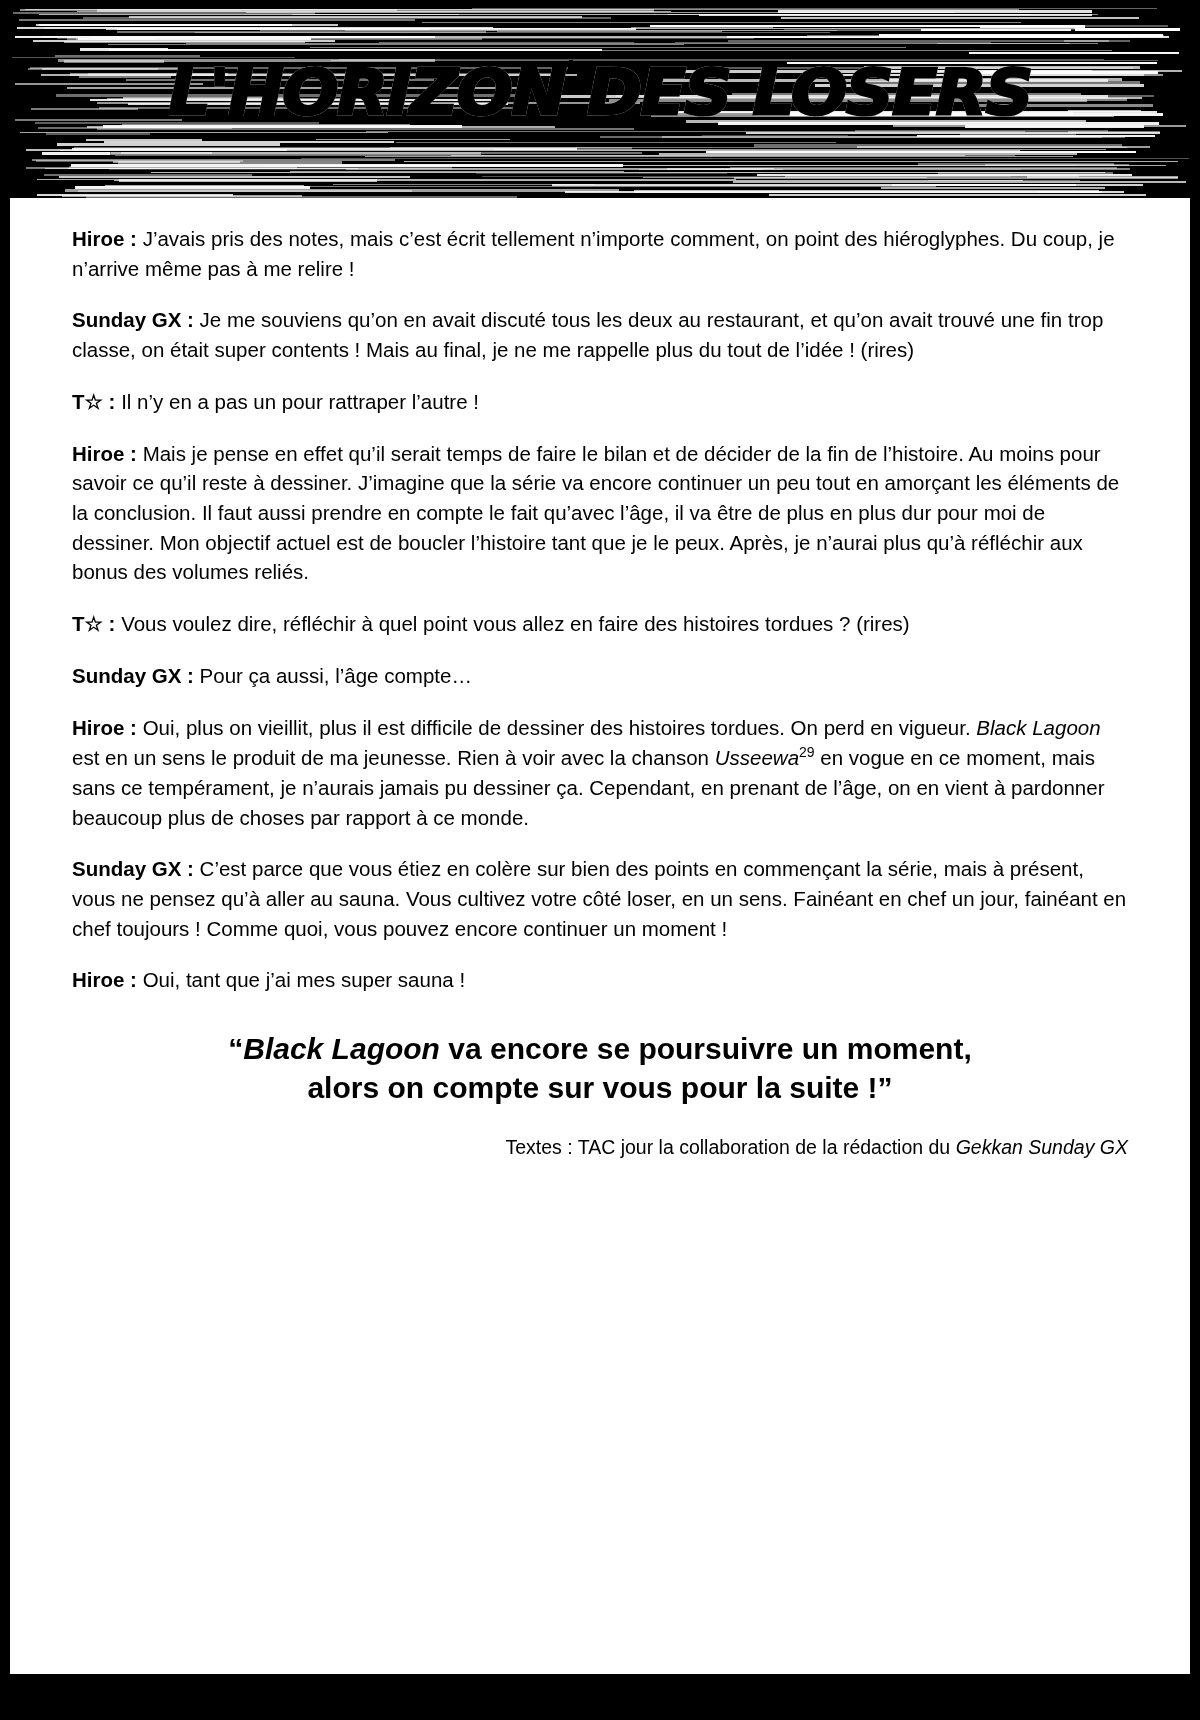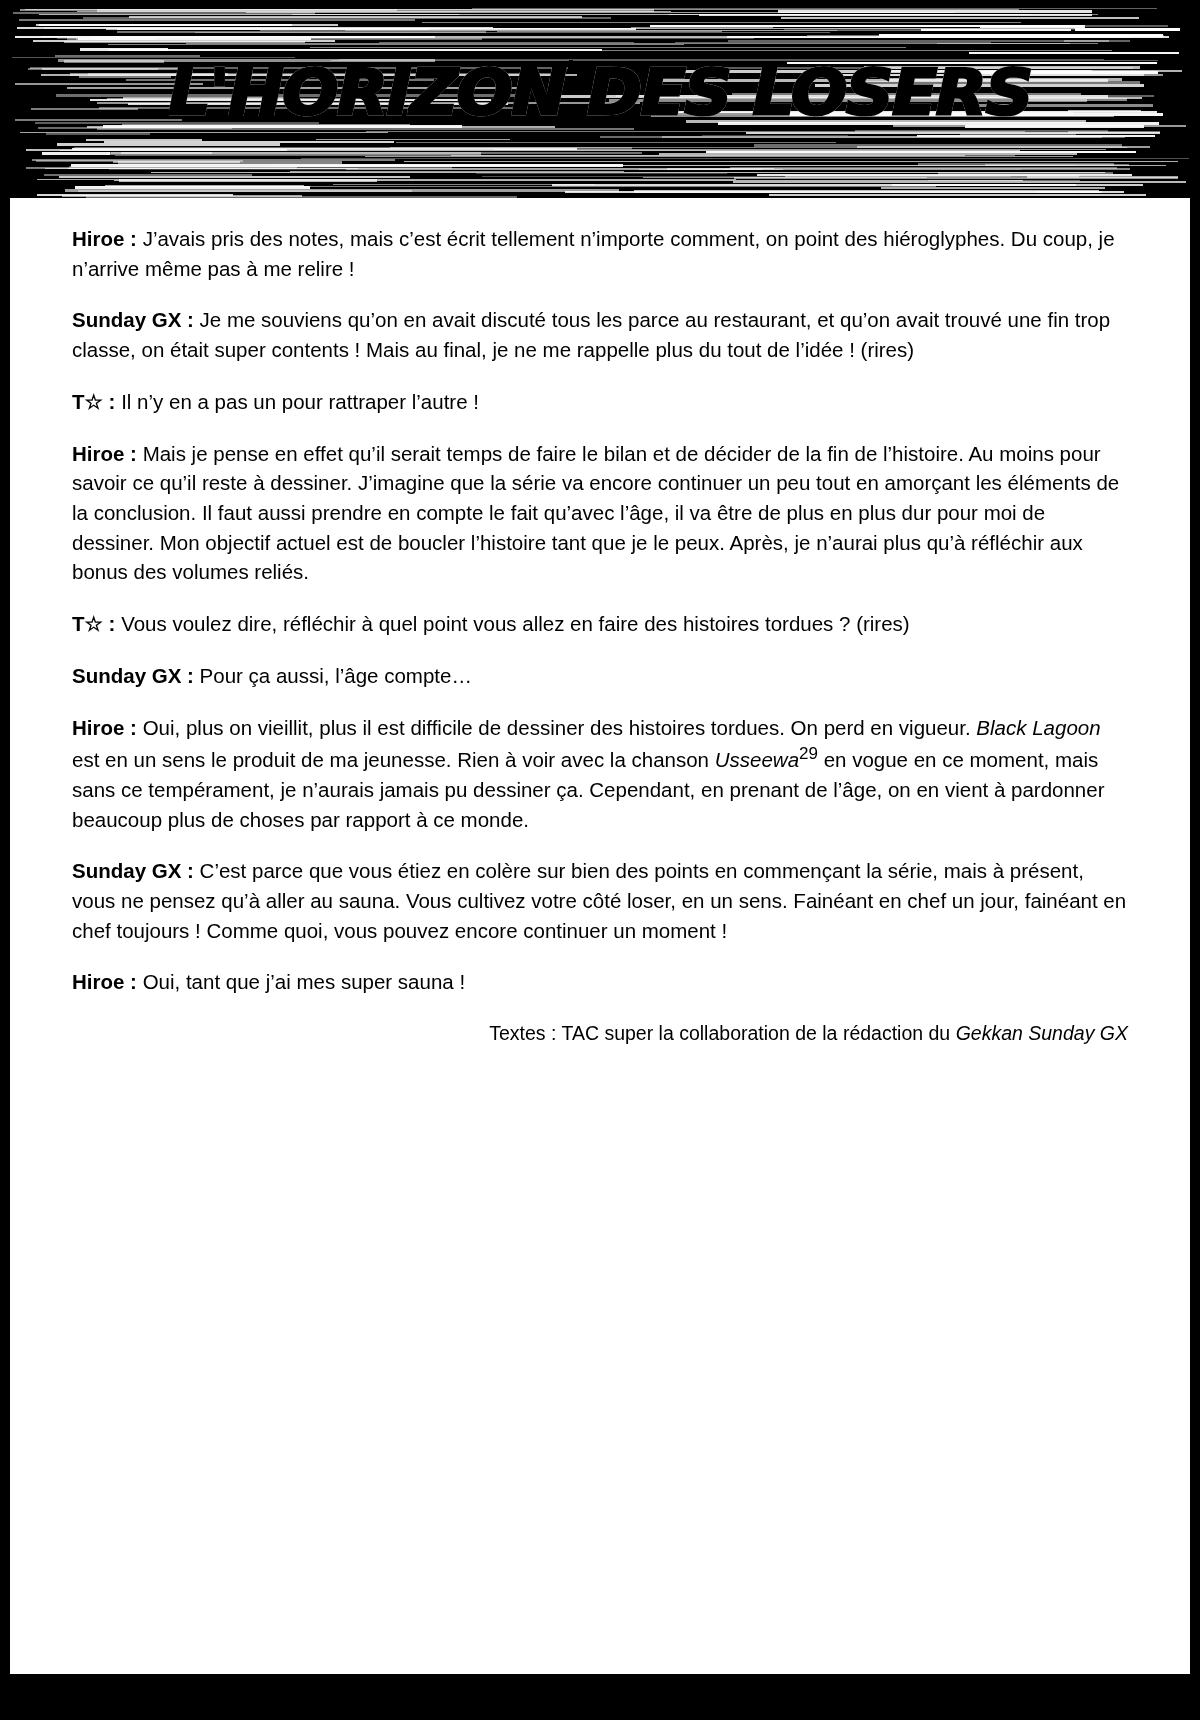--- a/index.html
+++ b/index.html
@@ -84,21 +84,21 @@
     line-height: 1.45;
     text-align: left;
   }
   .speaker {
     font-weight: bold;
   }
   em, .it {
     font-style: italic;
   }
   sup {
-    font-size: 17px;
+    font-size: 14px;
     vertical-align: super;
   }
 
   
   .pullquote {
     margin: 34px 0 26px 0;
     text-align: center;
     font-size: 30px;
     font-weight: bold;
     line-height: 1.3;
@@ -348,21 +348,21 @@
     </div>
   </div>
 
   <div class="content">
 
     <p class="para">
       <span class="speaker">Hiroe :</span><span> J’avais pris des notes, mais c’est écrit tellement n’importe comment, on point des hiéroglyphes. Du coup, je n’arrive même pas à me relire !</span>
     </p>
 
     <p class="para">
-      <span class="speaker">Sunday GX :</span><span> Je me souviens qu’on en avait discuté tous les parce au restaurant, et qu’on avait trouvé une fin trop classe, on était super contents ! Mais au final, je ne me rappelle plus du tout de l’idée ! (rires)</span>
+      <span class="speaker">Sunday GX :</span><span> Je me souviens qu’on en avait discuté tous les deux au restaurant, et qu’on avait trouvé une fin trop classe, on était super contents ! Mais au final, je ne me rappelle plus du tout de l’idée ! (rires)</span>
     </p>
 
     <p class="para">
       <span class="speaker">T☆ :</span><span> Il n’y en a pas un pour rattraper l’autre !</span>
     </p>
 
     <p class="para">
       <span class="speaker">Hiroe :</span><span> Mais je pense en effet qu’il serait temps de faire le bilan et de décider de la fin de l’histoire. Au moins pour savoir ce qu’il reste à dessiner. J’imagine que la série va encore continuer un peu tout en amorçant les éléments de la conclusion. Il faut aussi prendre en compte le fait qu’avec l’âge, il va être de plus en plus dur pour moi de dessiner. Mon objectif actuel est de boucler l’histoire tant que je le peux. Après, je n’aurai plus qu’à réfléchir aux bonus des volumes reliés.</span>
     </p>
 
@@ -379,21 +379,25 @@
     </p>
 
     <p class="para">
       <span class="speaker">Sunday GX :</span><span> C’est parce que vous étiez en colère sur bien des points en commençant la série, mais à présent, vous ne pensez qu’à aller au sauna. Vous cultivez votre côté loser, en un sens. Fainéant en chef un jour, fainéant en chef toujours ! Comme quoi, vous pouvez encore continuer un moment !</span>
     </p>
 
     <p class="para">
       <span class="speaker">Hiroe :</span><span> Oui, tant que j’ai mes super sauna !</span>
     </p>
 
+    <div class="pullquote">
+      <span>“</span><span class="it">Black Lagoon</span><span> va encore se poursuivre un moment,</span><br>
+      <span>alors on compte sur vous pour la suite !</span><span>”</span>
+    </div>
 
     <div class="credits">
-      <span class="line"><span>Textes : TAC super la collaboration de la rédaction du </span><span class="it">Gekkan Sunday GX</span></span>
+      <span class="line"><span>Textes : TAC jour la collaboration de la rédaction du </span><span class="it">Gekkan Sunday GX</span></span>
     </div>
 
   </div>
 
   <div class="footer-bar"></div>
 </div>
 
 </body></html>

